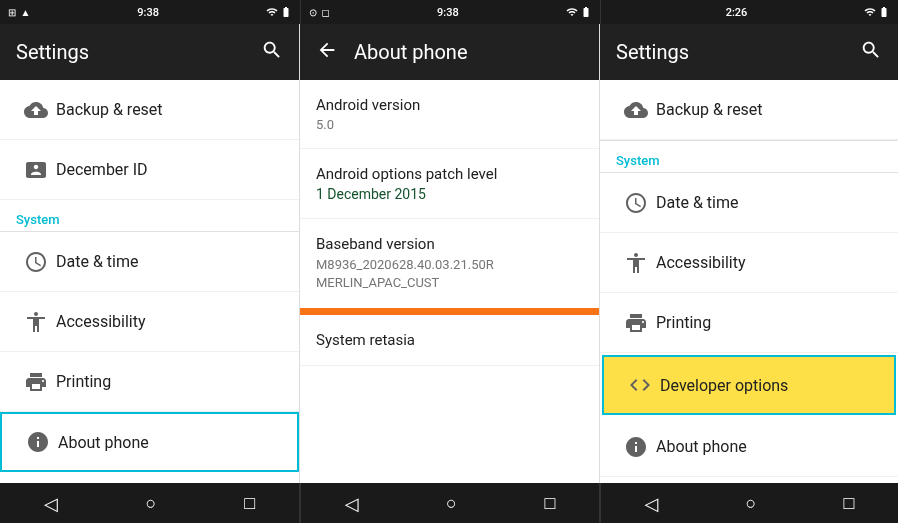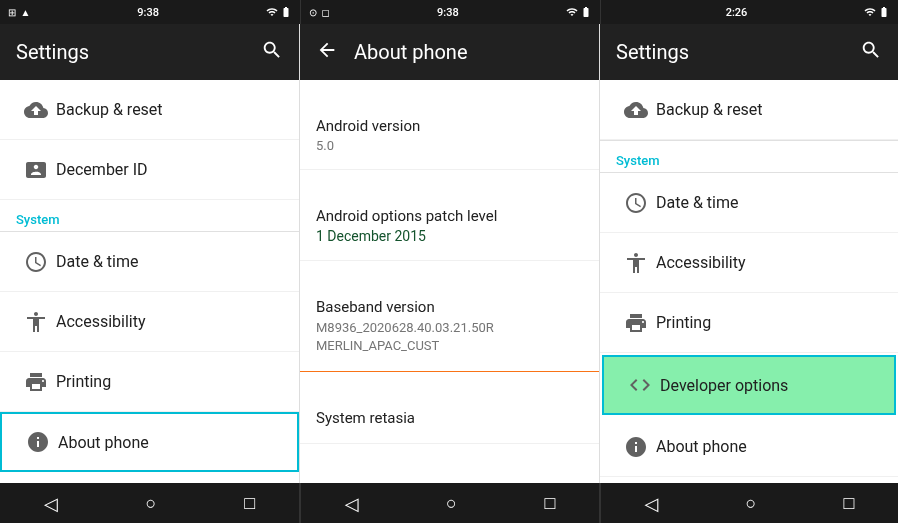--- a/index.html
+++ b/index.html
@@ -50,21 +50,20 @@
 
     .settings-item.active {
       border: 2px solid #00BCD4;
     }
 
     
     .about-item {
       padding: 16px 16px;
       border-bottom: 1px solid #f0f0f0;
       cursor: pointer;
-      margin-top: 21px;
     }
 
     
     .settings-item.highlighted {
       background: #e0e0e0;
       border: 2px solid #00BCD4;
     }
 
     .status-section {
       display: flex;
@@ -234,21 +233,21 @@
         <div class="about-item" style="padding:16px; border-bottom:1px solid #f0f0f0; cursor:pointer;">
           <div style="font-size:15px; color:#212121;">Android version</div>
           <div style="font-size:13px; color:#757575; margin-top:3px;">5.0</div>
         </div>
 
         <div class="about-item" style="padding:16px; border-bottom:1px solid #f0f0f0; cursor:pointer;">
           <div style="font-size:15px; color:#212121;">Android options patch level</div>
           <div style="font-size:14px; color:#14532d; margin-top:3px;">1 December 2015</div>
         </div>
 
-        <div class="about-item" style="padding:16px; border-bottom:1px solid #f97316; cursor:pointer;">
+        <div class="about-item" style="padding:16px; border-bottom:7px solid #f97316; cursor:pointer;">
           <div style="font-size:15px; color:#212121;">Baseband version</div>
           <div style="font-size:13px; color:#757575; margin-top:3px; line-height:1.4;">M8936_2020628.40.03.21.50R<br>MERLIN_APAC_CUST</div>
         </div>
 
 
         <div class="about-item" style="padding:16px; border-bottom:1px solid #f0f0f0; cursor:pointer;">
           <div style="font-size:15px; color:#212121;">System retasia</div>
         </div>
 
       </div>
@@ -309,21 +308,21 @@
           <div style="width:40px; min-width:40px; display:flex; align-items:center; justify-content:center; color:#616161;">
             <svg width="24" height="24" viewBox="0 0 24 24" fill="#616161">
                 <path d="M19 8H5c-1.66 0-3 1.34-3 3v6h4v4h12v-4h4v-6c0-1.66-1.34-3-3-3zm-3 11H8v-5h8v5zm3-7c-.55 0-1-.45-1-1s.45-1 1-1 1 .45 1 1-.45 1-1 1zm-1-9H6v4h12V3z"></path>
               </svg>
           </div>
           <div>
             <div style="font-size:16px; color:#212121;">Printing</div>
           </div>
         </div>
 
-        <div class="settings-item highlighted" style="display:flex; align-items:center; padding:12px 16px; min-height:60px; cursor:pointer; background:#86efac; border:2px solid #00BCD4; margin:2px 2px;">
+        <div class="settings-item highlighted" style="display:flex; align-items:center; padding:12px 16px; min-height:60px; cursor:pointer; background:#fde047; border:2px solid #00BCD4; margin:2px 2px;">
           <div style="width:40px; min-width:40px; display:flex; align-items:center; justify-content:center; color:#616161;">
             <svg width="24" height="24" viewBox="0 0 24 24" fill="#616161">
                 <path d="M9.4 16.6L4.8 12l4.6-4.6L8 6l-6 6 6 6 1.4-1.4zm5.2 0l4.6-4.6-4.6-4.6L16 6l6 6-6 6-1.4-1.4z"></path>
               </svg>
           </div>
           <div>
             <div style="font-size:16px; color:#212121;">Developer options</div>
           </div>
         </div>
 

